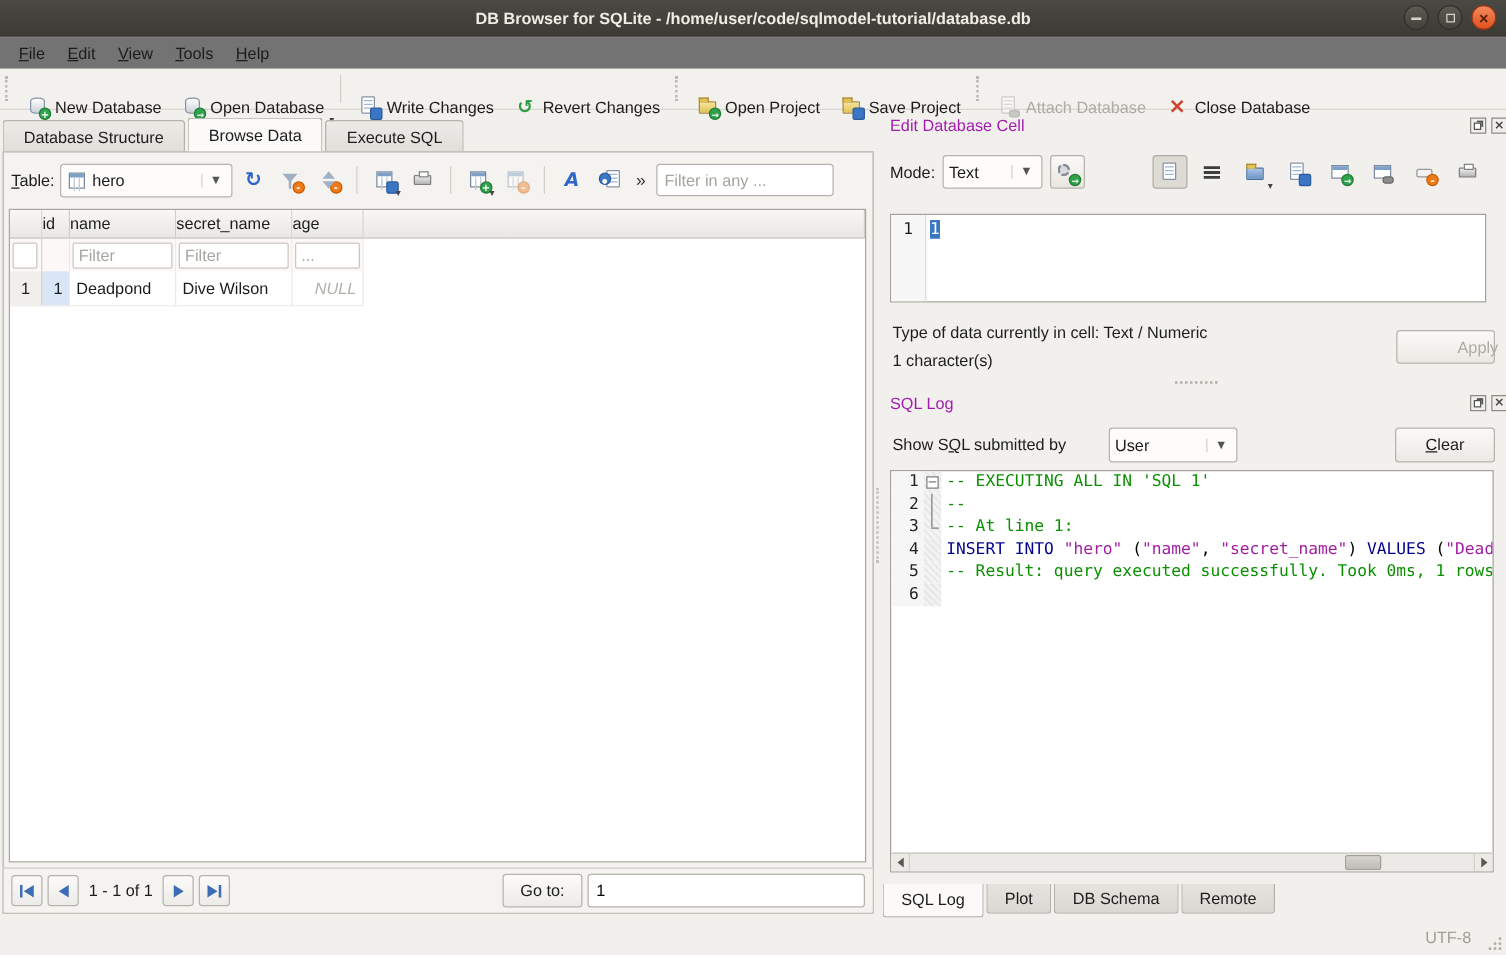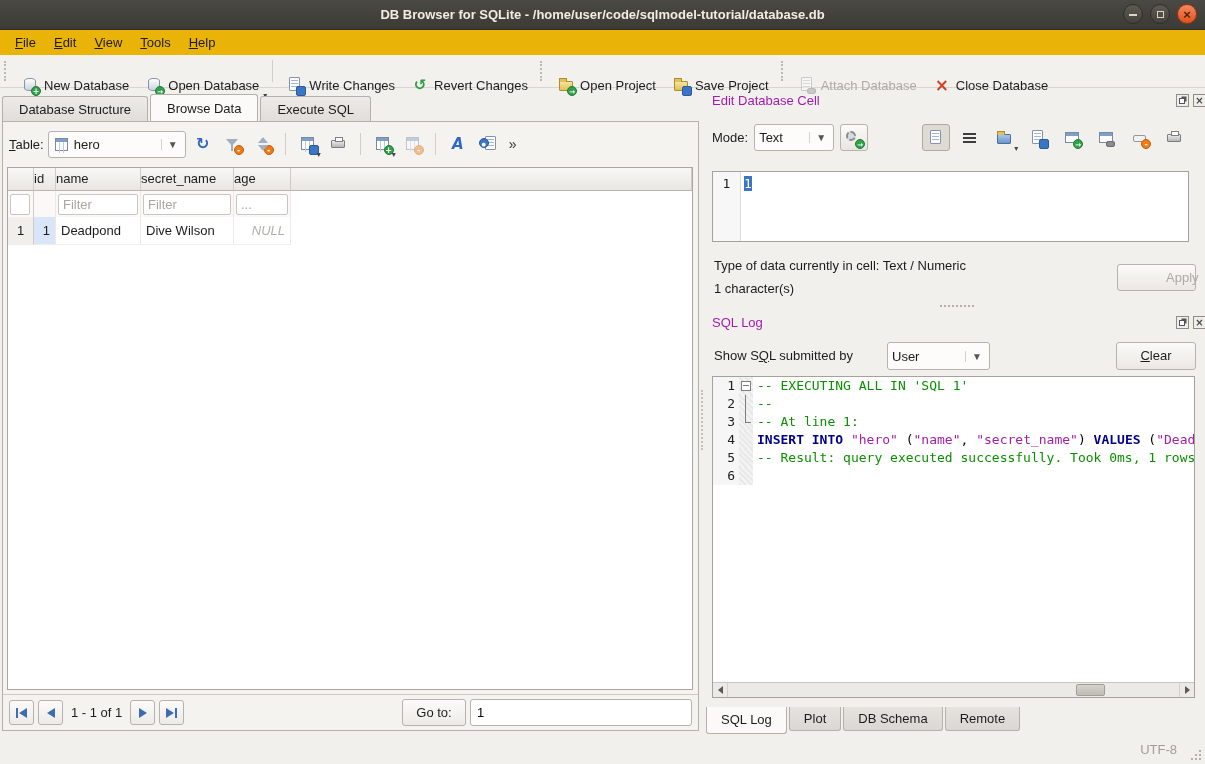--- a/index.html
+++ b/index.html
@@ -15,21 +15,21 @@
   .titlebar .title { color:#f1ede5; font-weight:bold; font-size:13px; }
   .winbtns { position:absolute; right:8px; top:4px; display:flex; gap:7px; }
   .winbtn { width:20px; height:20px; border-radius:50%; border:1px solid #2f2e2a;
     background:linear-gradient(#5d5a52,#44423c); position:relative; cursor:default; }
   .winbtn.close { background:linear-gradient(#f28a60,#e0511d); border-color:#9c3310; }
   .winbtn .bar { position:absolute; left:5px; top:9px; width:8px; height:2px; background:#d8d4cb; }
   .winbtn .sq  { position:absolute; left:6px; top:6px; width:7px; height:7px; border:1.5px solid #d8d4cb; }
   .winbtn .x { position:absolute; width:100%; text-align:center; top:1px; color:#571e06; font-weight:bold; font-size:13px; line-height:17px; }
   
   .menubar { position:absolute; left:0; top:30px; width:1205px; height:25px;
-    background:#eab308; display:flex; align-items:center; padding-left:6px; }
+    background:#737373; display:flex; align-items:center; padding-left:6px; }
   .menu-item { padding:3px 9px; }
   
   .toolbar { position:absolute; left:0; top:55px; width:1205px; height:33px;
     background:#f3f1ee; border-bottom:1px solid #d9d6d0; display:flex; align-items:center; }
   .tb-handle { width:5px; height:20px; margin:0 4px; border-left:2px dotted #bcb9b2; }
   .tb-btn { display:flex; align-items:center; gap:5px; padding:4px 8px; position:relative; white-space:nowrap;margin-top:28px; }
   .tb-btn.disabled { color:#aeaba5; }
   .tb-btn.disabled .ic { opacity:.4; filter:grayscale(1); }
   .tb-sep { width:1px; height:22px; background:#d2cfc9; margin:0 5px; }
   
@@ -131,21 +131,21 @@
   .ln { width:26px; flex:none; text-align:right; padding-right:4px; background:#f6f6f6; color:#222; }
   .fold-cell { width:14px; flex:none; background:repeating-linear-gradient(45deg,#e9e9e9 0 2px,#f3f3f3 2px 4px); position:relative; }
   .fold-box::before { content:""; position:absolute; left:2px; top:4px; width:8px; height:8px; border:1px solid #7e7e7e; background:#fff; }
   .fold-box::after { content:""; position:absolute; left:4px; top:8px; width:6px; height:1px; background:#7e7e7e;
     box-shadow:3px 6px 0 -0.5px #7e7e7e, 3px 8px 0 -0.5px #7e7e7e; }
   .fold-line::before { content:""; position:absolute; left:6px; top:0; width:1px; height:100%; background:#7e7e7e; }
   .fold-corner::before { content:""; position:absolute; left:6px; top:0; width:1px; height:9px; background:#7e7e7e; }
   .fold-corner::after { content:""; position:absolute; left:6px; top:9px; width:6px; height:1px; background:#7e7e7e; }
   .code { padding-left:4px; }
   .tk-comment { color:#0a9000; }
-  .tk-keyword { color:#00008b; font-weight:bold; }
+  .tk-keyword { color:#00008b; font-weight:normal; }
   .tk-string { color:#a31ea3; }
   .tk-plain { color:#000; }
   
   .hscroll { height:15px; border-top:1px solid #c8c5bf; background:#eceae6; display:flex; position:relative; }
   .hs-arrow { width:15px; display:flex; align-items:center; justify-content:center; }
   .hs-tri-l { width:0; height:0; border-right:5px solid #5a5852; border-top:4px solid transparent; border-bottom:4px solid transparent; }
   .hs-tri-r { width:0; height:0; border-left:5px solid #5a5852; border-top:4px solid transparent; border-bottom:4px solid transparent; }
   .hs-thumb { position:absolute; left:363px; top:1px; width:29px; height:12px; background:linear-gradient(#d6d3ce,#bfbcb6); border:1px solid #a19e98; border-radius:2px; }
   
   .btabbar { position:absolute; left:706px; top:707px; display:flex; align-items:flex-start; }
@@ -308,20 +308,21 @@
     <div class="mini-btn">
         <span class="gly" style="color:#2e66c9;font-style:italic">A</span>
       </div>
     <div class="mini-btn">
         <span class="ic">
           <span class="pg" style="left:6px"></span>
           <span class="badge b-find" style="left:0;top:3px;right:auto;bottom:auto"></span>
         </span>
       </div>
     <span class="overflow">»</span>
+    <input class="filter-any" placeholder="Filter in any ..." style="">
   </div>
 
   <div class="grid">
     <div class="g-row">
       <div class="g-hcell w-gut"></div>
       <div class="g-hcell w-id">id</div>
       <div class="g-hcell w-name">name</div>
       <div class="g-hcell w-secret">secret_name</div>
       <div class="g-hcell w-age">age</div>
       <div class="g-hcell w-fill"></div>

